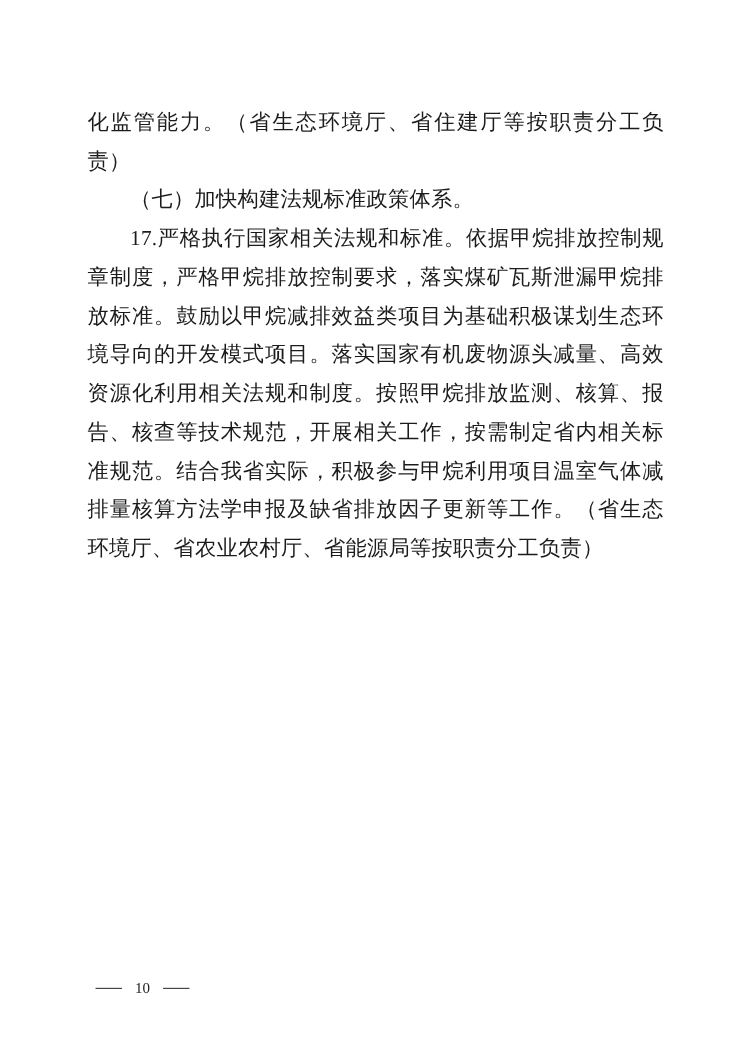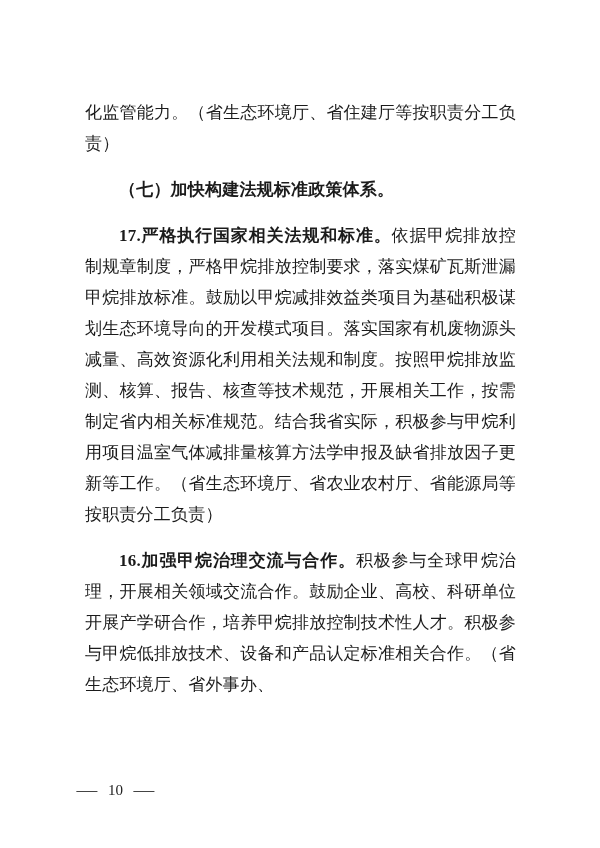--- a/index.html
+++ b/index.html
@@ -17,63 +17,62 @@
     color: #1b1b1b;
     overflow: hidden;
   }
   .content {
     position: absolute;
     left: 70px;
     top: 82px;
     width: 461px;
   }
   .para {
-    margin: 15px;
+    margin: 0;
     font-size: 17px;
     line-height: 31px;
     text-align: justify;
     text-justify: inter-character;
     letter-spacing: 0.2px;
   }
   .indent { text-indent: 2em; }
-  .bold { font-weight: 700; }
+  .bold { font-weight: 400; }
   .footer {
     position: absolute;
     left: 79px;
     top: 781px;
     display: flex;
     align-items: center;
     gap: 13px;
     font-size: 16px;
     color: #222222;
   }
   .footer .dash {
     letter-spacing: 0;
     transform: scaleX(1.3);
     display: inline-block;
   }
   .footer .pagenum {
-    font-size: 15px;
+    font-size: 12px;
   }
 </style>
 </head>
 <body>
 
 <div class="page">
   <div class="content">
 
     <p class="para">化监管能力。（省生态环境厅、省住建厅等按职责分工负责）</p>
 
     <p class="para indent bold">（七）加快构建法规标准政策体系。</p>
 
     <p class="para indent"><span class="bold">17.严格执行国家相关法规和标准。</span><span>依据甲烷排放控制规章制度，严格甲烷排放控制要求，落实煤矿瓦斯泄漏甲烷排放标准。鼓励以甲烷减排效益类项目为基础积极谋划生态环境导向的开发模式项目。落实国家有机废物源头减量、高效资源化利用相关法规和制度。按照甲烷排放监测、核算、报告、核查等技术规范，开展相关工作，按需制定省内相关标准规范。结合我省实际，积极参与甲烷利用项目温室气体减排量核算方法学申报及缺省排放因子更新等工作。（省生态环境厅、省农业农村厅、省能源局等按职责分工负责）</span></p>
 
 
 
-    <p class="para indent"><span class="bold">16.加强甲烷治理交流与合作。</span><span>积极参与全球甲烷治理，开展相关领域交流合作。鼓励企业、高校、科研单位开展产学研合作，培养甲烷排放控制技术性人才。积极参与甲烷低排放技术、设备和产品认定标准相关合作。（省生态环境厅、省外事办、</span></p>
 
   </div>
 
   <div class="footer">
     <span class="dash">—</span>
     <span class="pagenum">10</span>
     <span class="dash">—</span>
   </div>
 </div>
 

